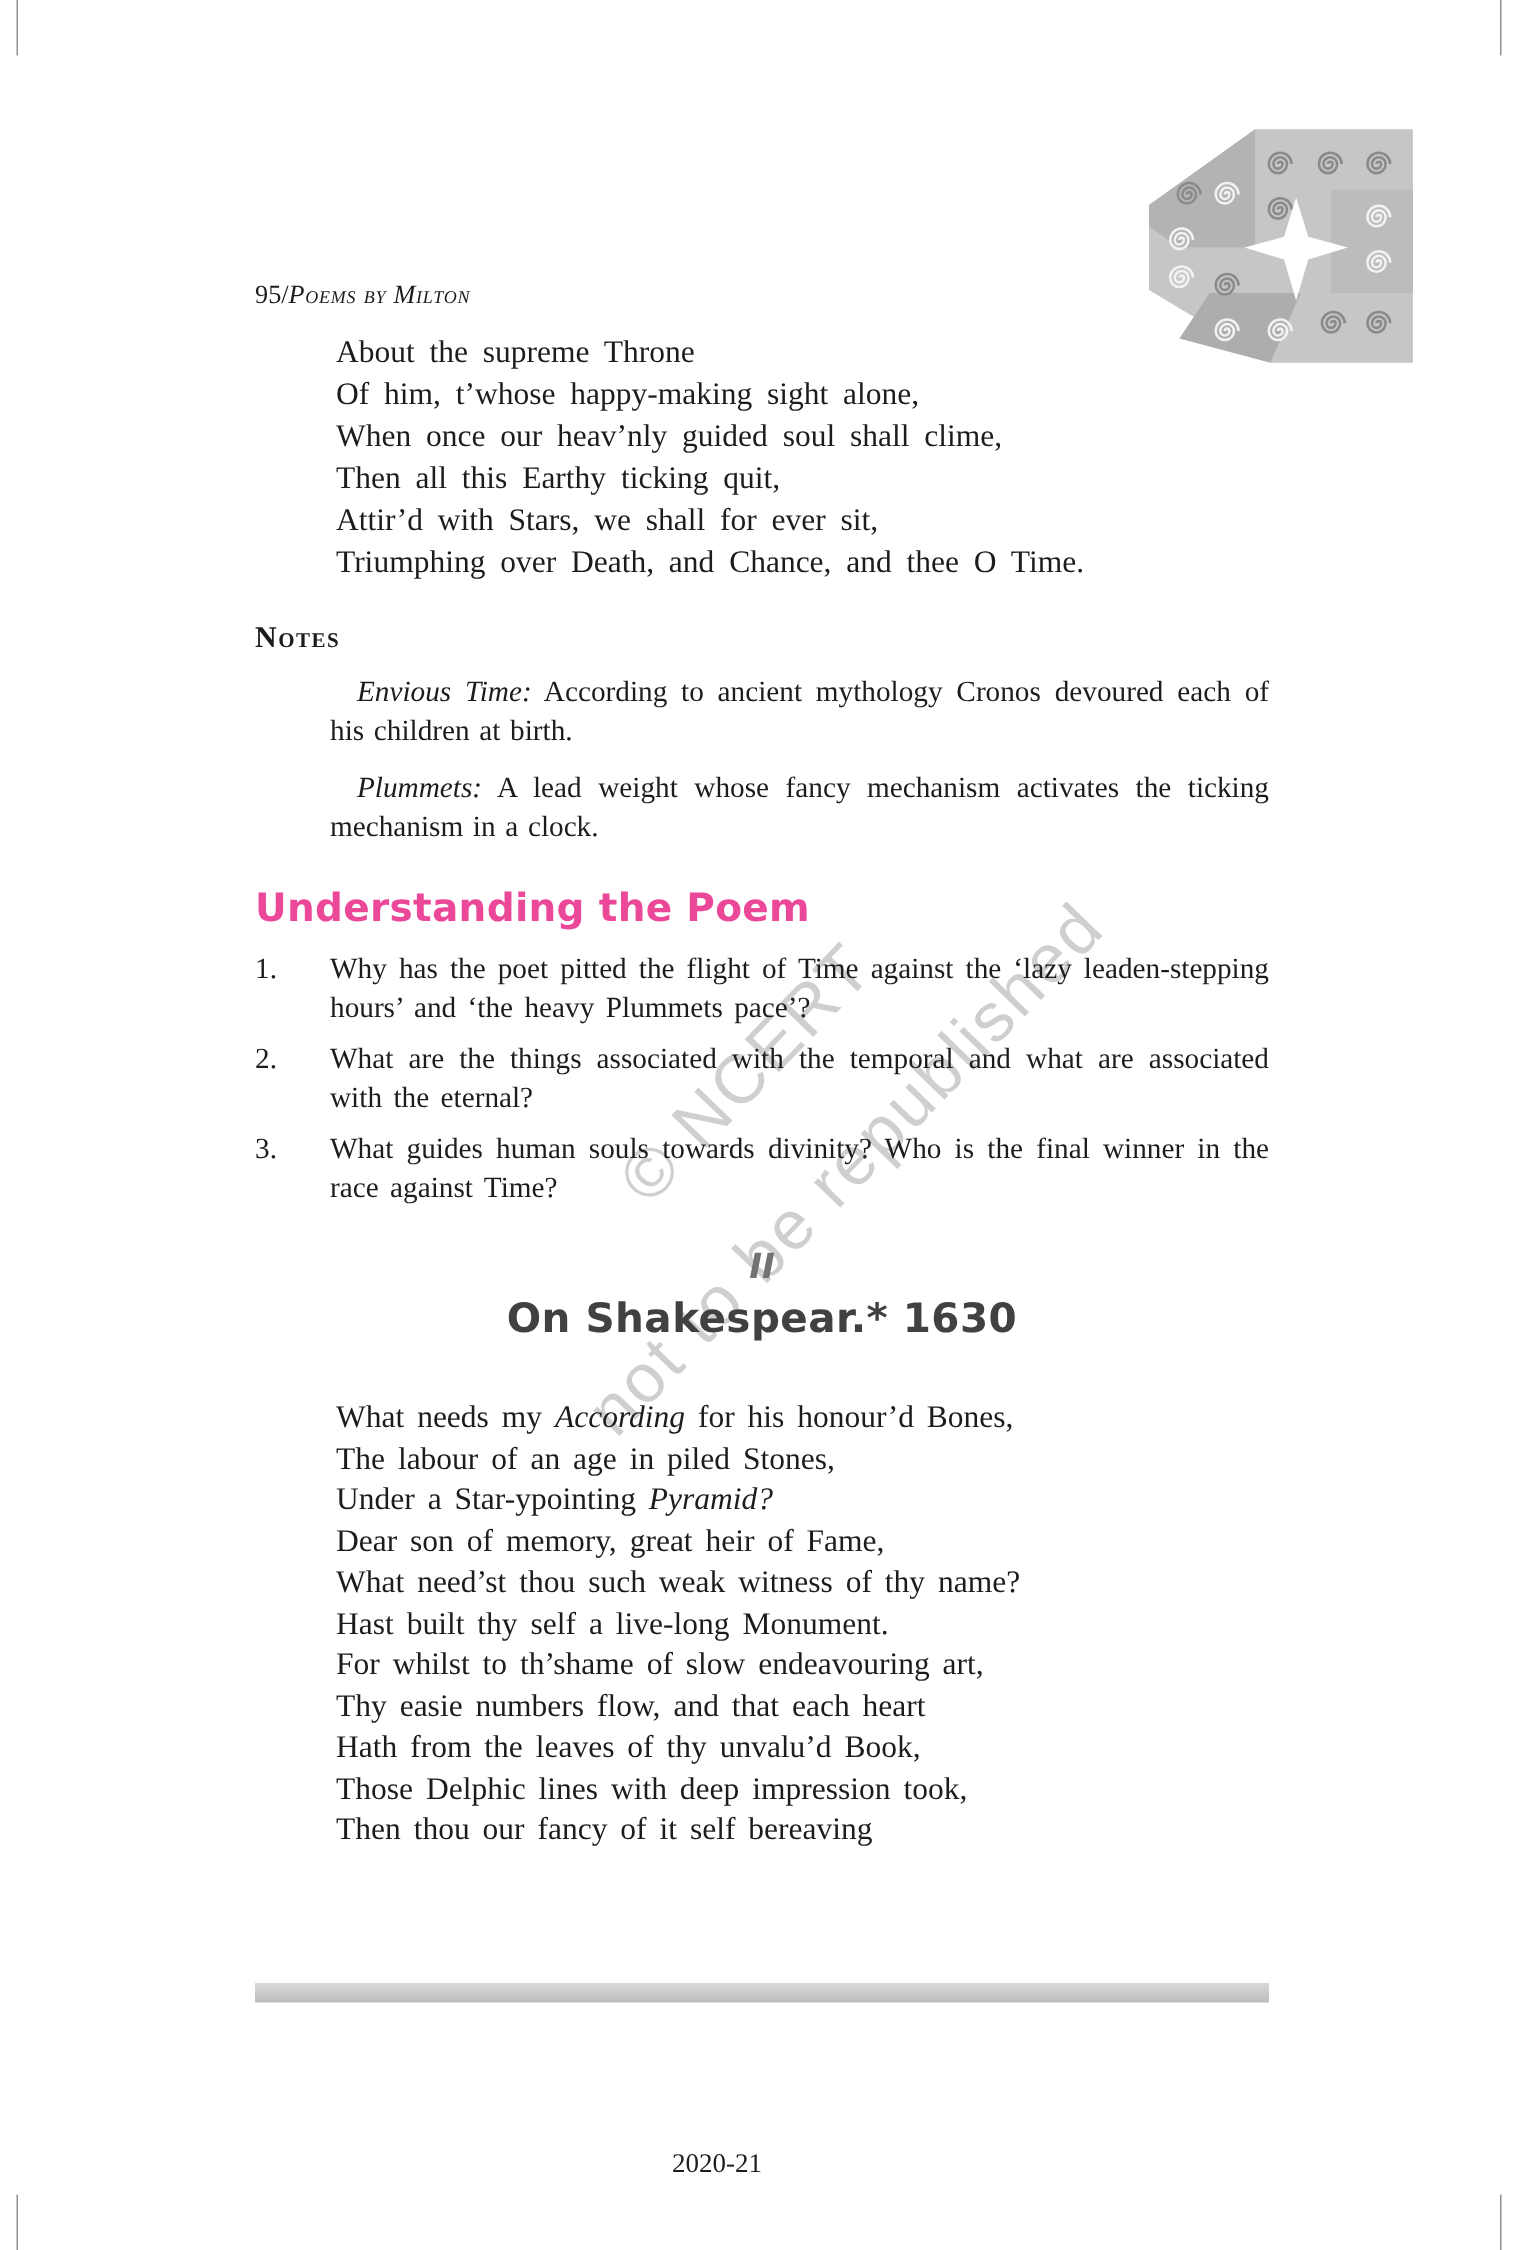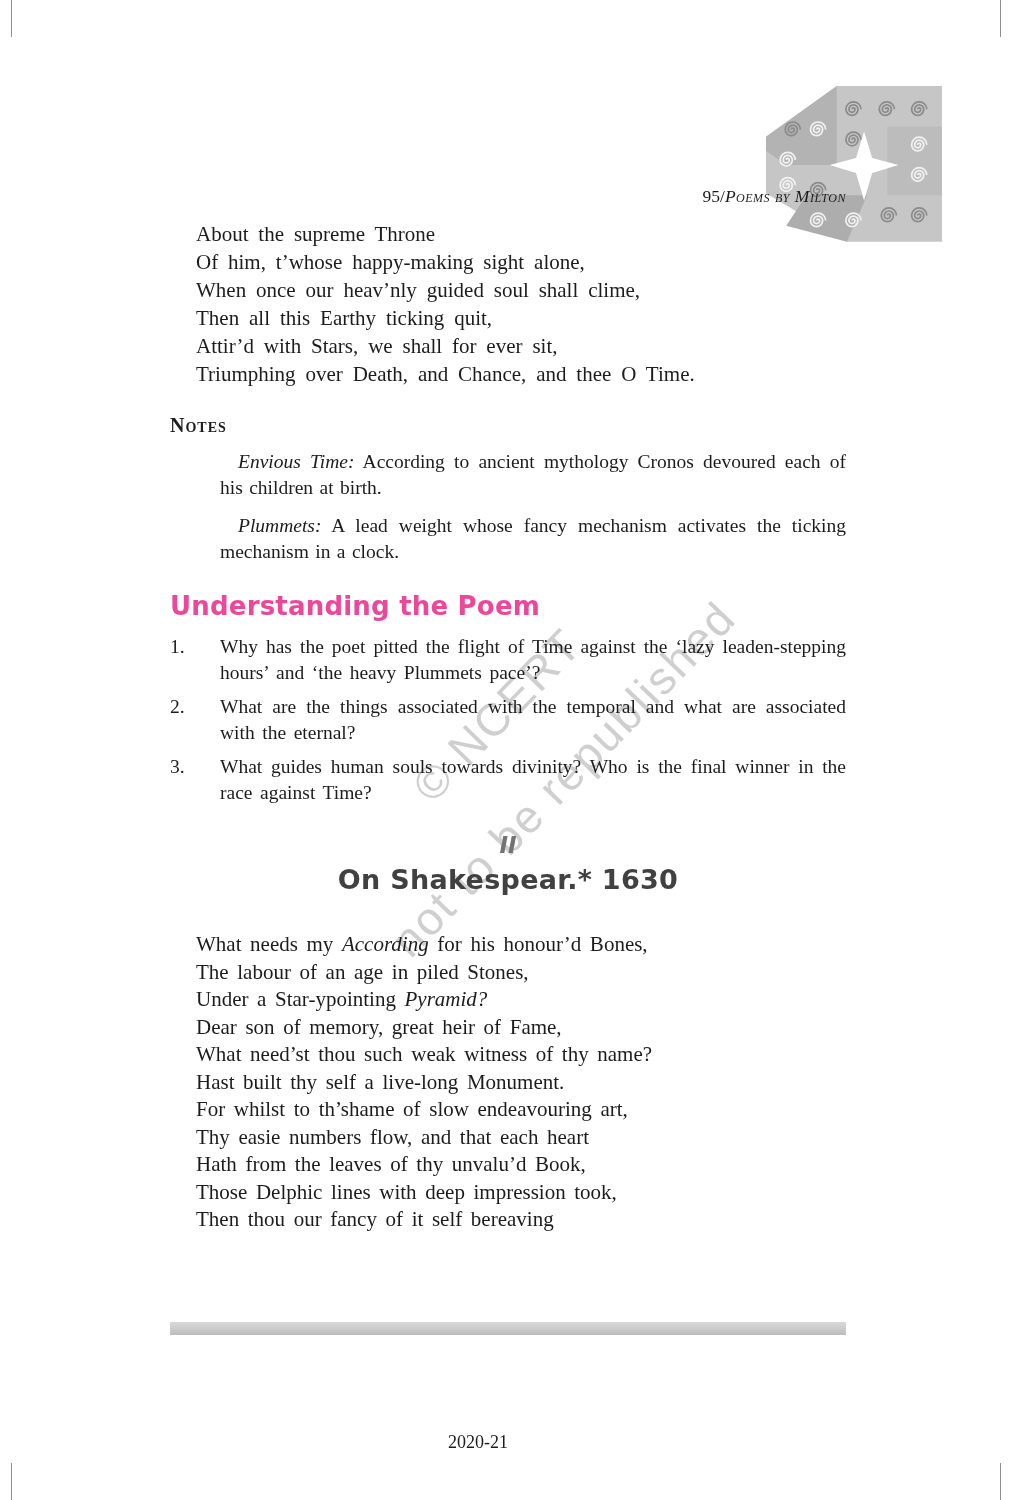--- a/index.html
+++ b/index.html
@@ -31,29 +31,29 @@
     font-size:46px; letter-spacing:2px;
     color:#8e8e8e; opacity:0.42;
     line-height:92px;
     z-index:0;
     pointer-events:none;
     white-space:nowrap;
   }
 
   .header {
     position:absolute; top:186px; left:170px; width:676px;
-    text-align:right; font-size:17.5px; z-index:2;
+    font-size:17.5px; z-index:2;
   }
   .header .book { font-variant:small-caps; font-style:italic; letter-spacing:0.5px; }
 
   .content {
     position:absolute; left:170px; top:220px; width:676px; z-index:1;
   }
 
-  .poem { margin-left:26px; font-size:21px; line-height:28px; word-spacing:0.22em; }
+  .poem { margin-left:54px; font-size:21px; line-height:28px; word-spacing:0.22em; }
   .poem2 { margin-top:36px; line-height:27.5px; word-spacing:0.16em; }
 
   .notes-heading {
     margin-top:26px;
     font-variant:small-caps; font-weight:bold;
     font-size:20px; letter-spacing:1px;
   }
   .note { margin-left:50px; margin-top:12px; font-size:19.5px; line-height:26px; text-align:justify; word-spacing:0.08em; }
   .note .term { font-style:italic;margin-left:18px; }
 

